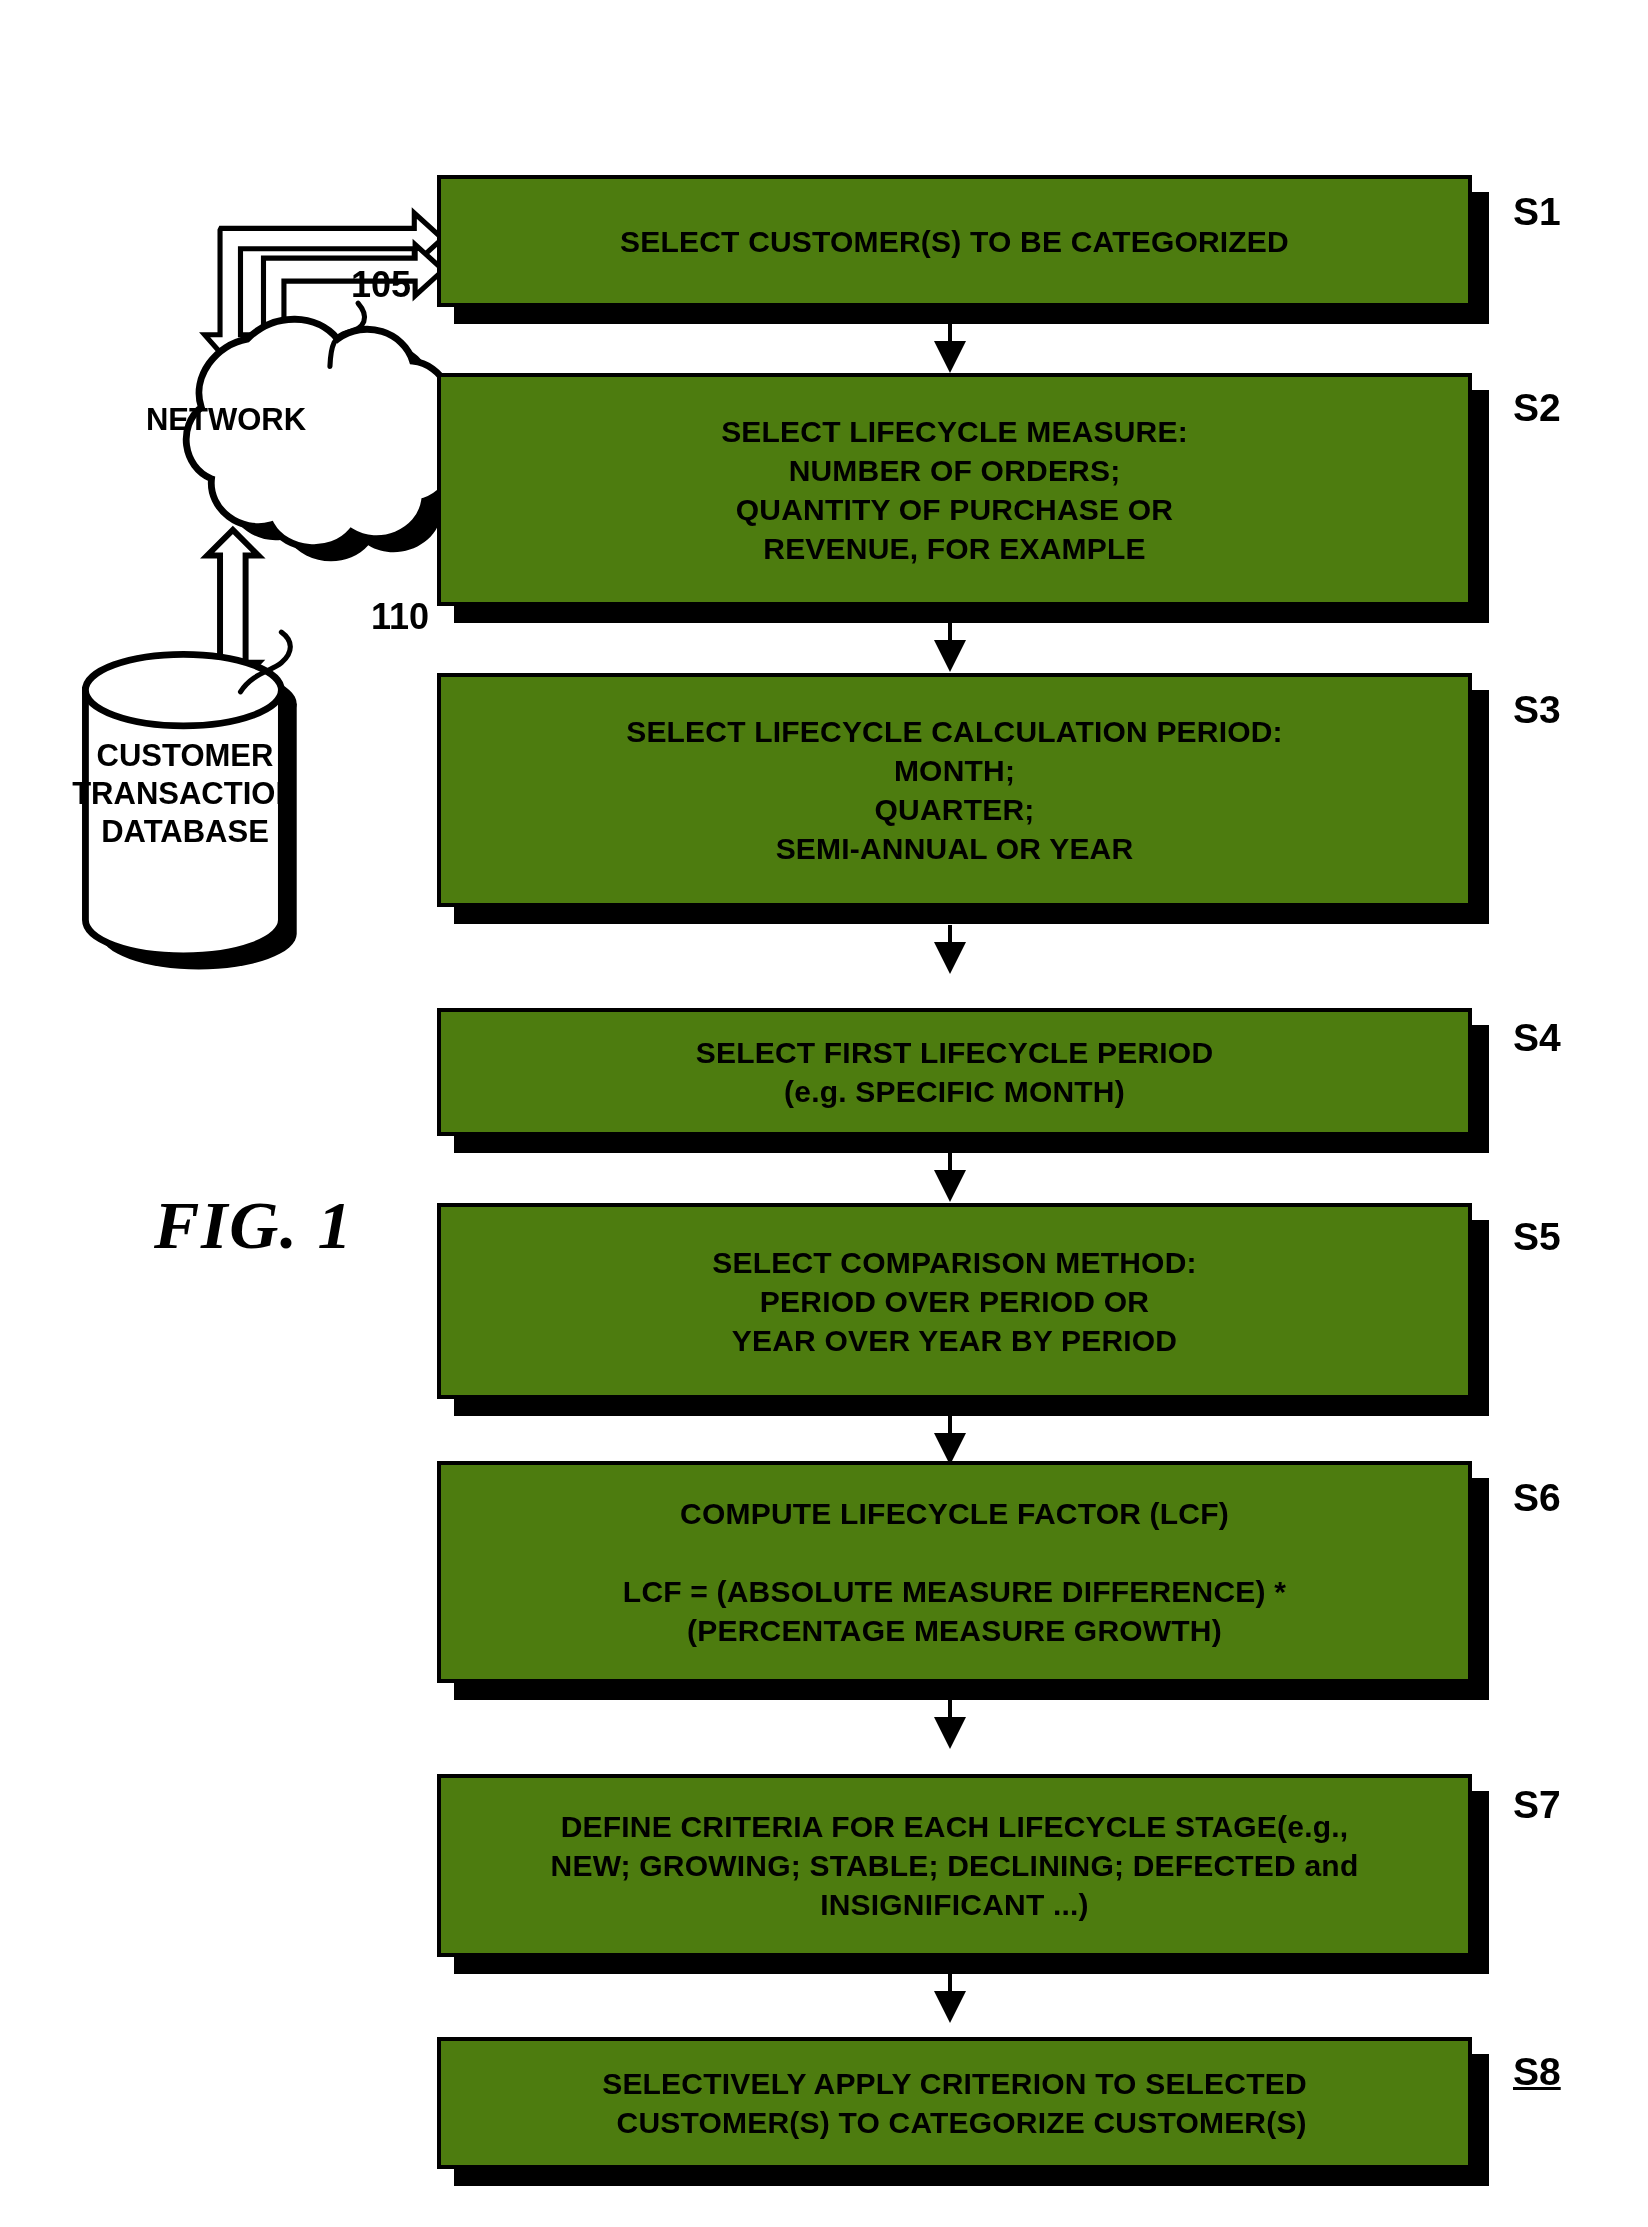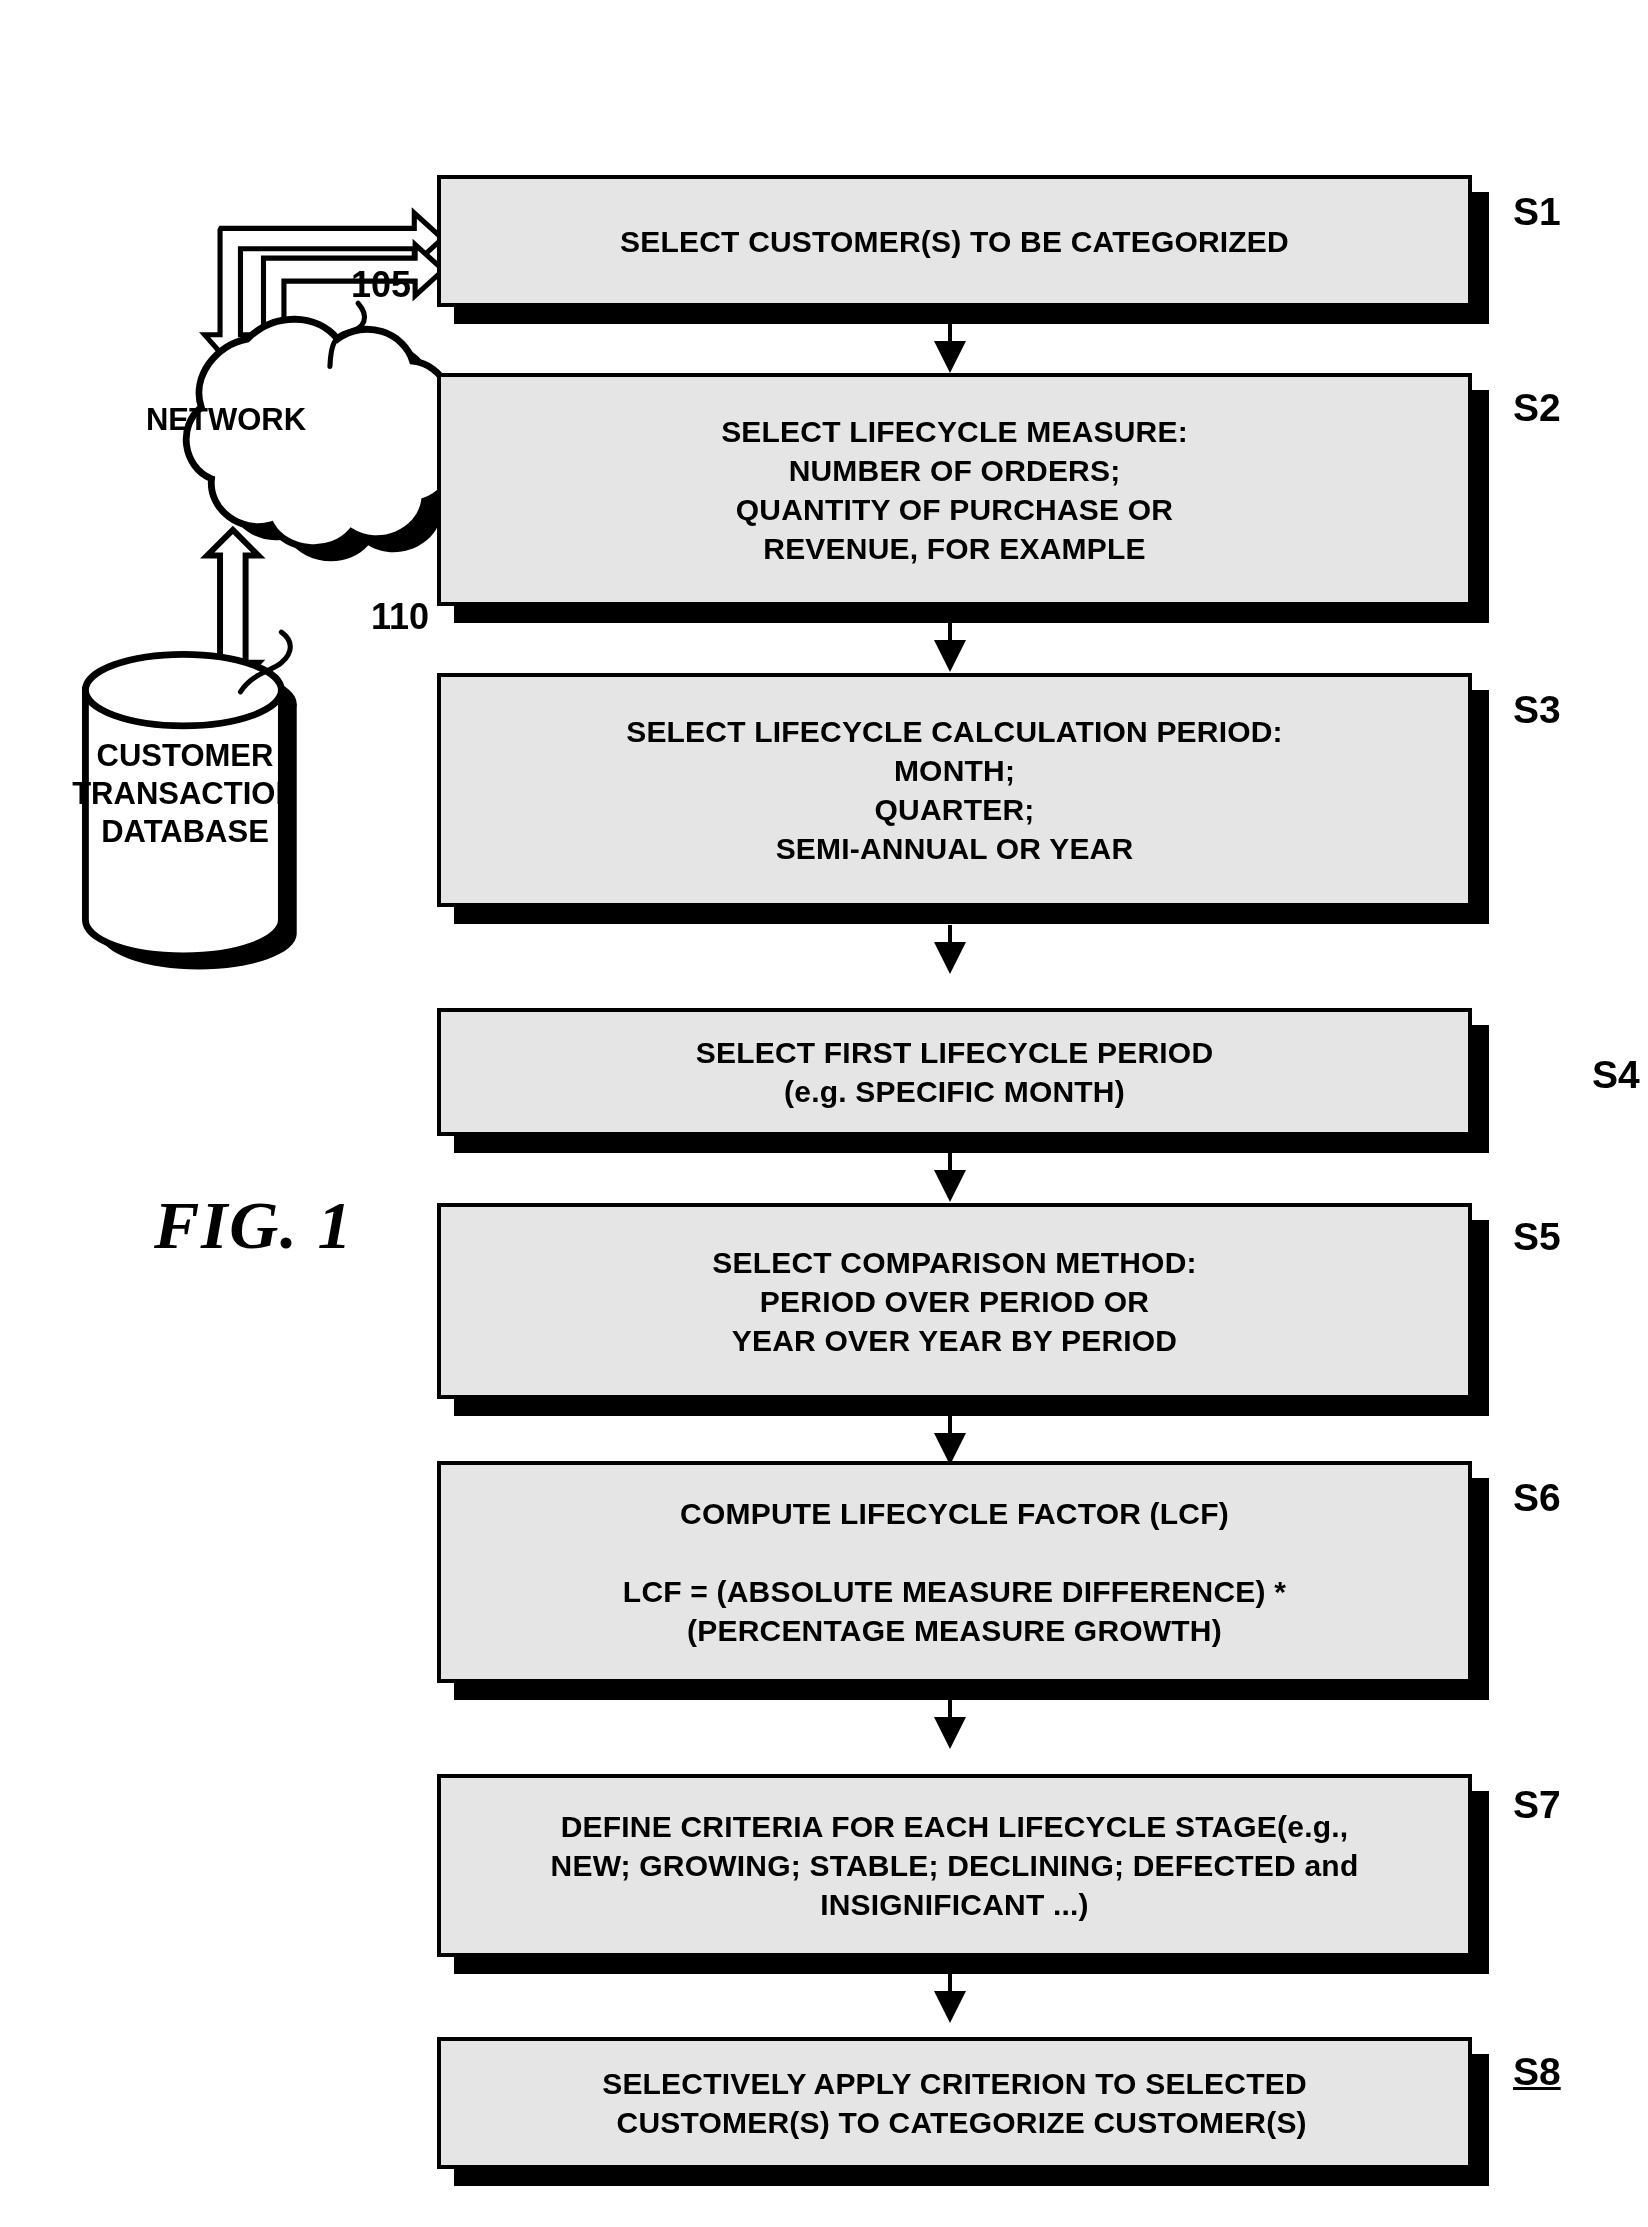--- a/index.html
+++ b/index.html
@@ -17,21 +17,21 @@
     width: 1649px;
     height: 2227px;
     background: #ffffff;
     overflow: hidden;
   }
 
   
   .flowbox {
     position: absolute;
     box-sizing: border-box;
-    background: #e5e5e5;
+    background: #4d7c0f;
     border: 4.3px solid #000000;
     display: flex;
     align-items: center;
     justify-content: center;
     text-align: center;
     z-index: 3;
   }
   .flowbox .boxtext {
     font-family: "Liberation Sans", sans-serif;
     font-weight: bold;
@@ -299,21 +299,21 @@
   <div class="connector" style="left:933px; top:925px; width:34px; height:49px;">
     <div class="stem" style="height:20.5px;"></div>
     <div class="head" style="top:17px;"></div>
   </div>
 
   <div class="boxshadow" style="left:454px; top:1025px; width:1035px; height:128px;"></div>
   <div class="flowbox" style="left:437px; top:1008px; width:1035px; height:128px;">
     <div class="boxtext">SELECT FIRST LIFECYCLE PERIOD
 (e.g. SPECIFIC MONTH)</div>
   </div>
-  <div class="steplabel" style="left:1592px; top:1018px;margin-top:37px;">S4</div>
+  <div class="steplabel" style="left:1513px; top:1018px;">S4</div>
 
   <div class="connector" style="left:933px; top:1153px; width:34px; height:49px;">
     <div class="stem" style="height:20.5px;"></div>
     <div class="head" style="top:17px;"></div>
   </div>
 
   <div class="boxshadow" style="left:454px; top:1220px; width:1035px; height:196px;"></div>
   <div class="flowbox" style="left:437px; top:1203px; width:1035px; height:196px;">
     <div class="boxtext">SELECT COMPARISON METHOD:
 PERIOD OVER PERIOD OR

